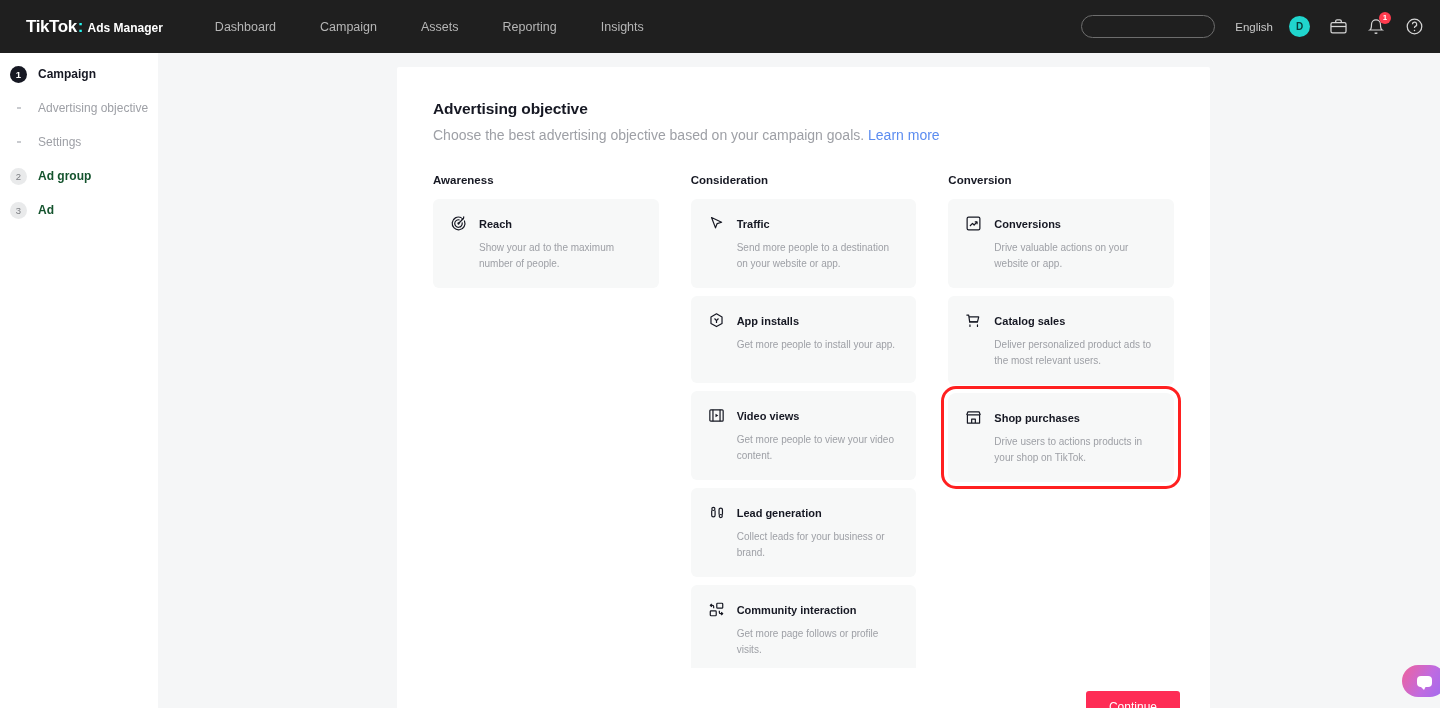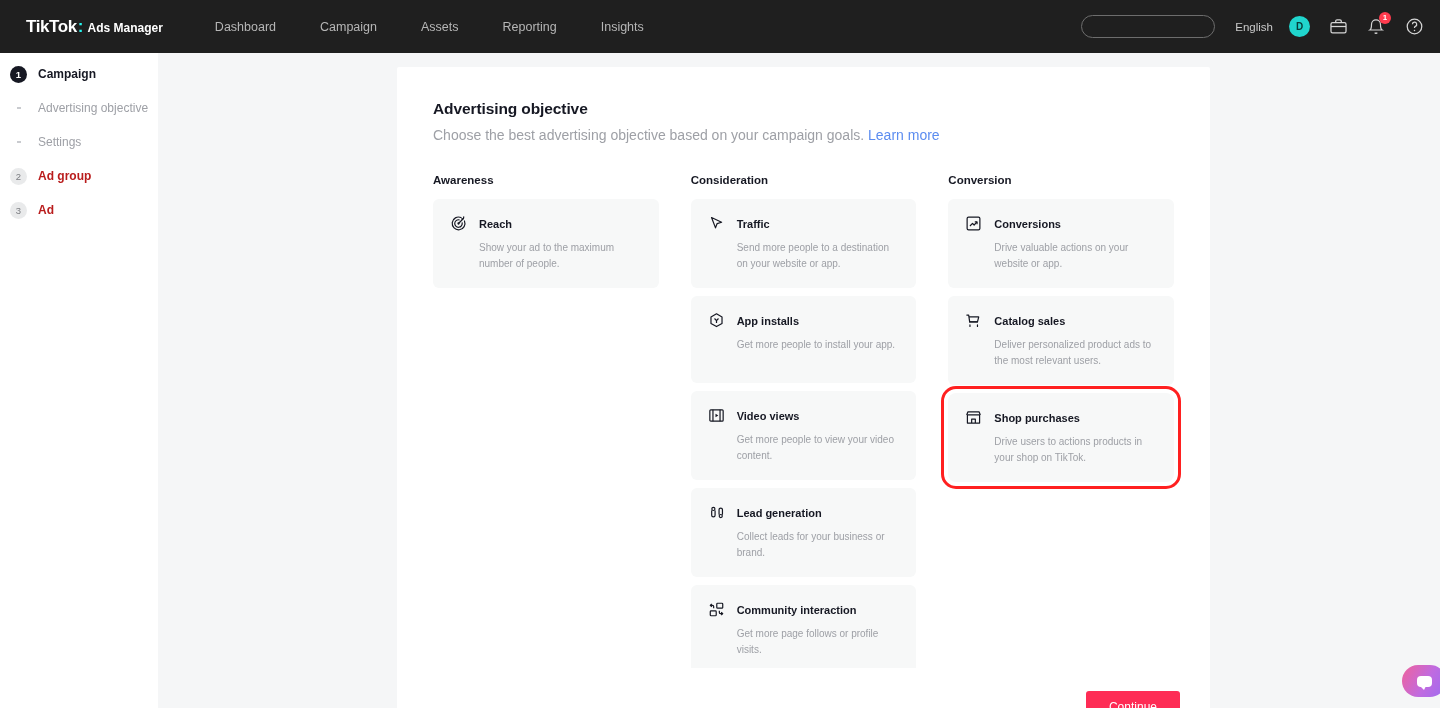--- a/index.html
+++ b/index.html
@@ -65,21 +65,21 @@
   }
   .step-num {
     width:17px; height:17px; border-radius:50%;
     font-size:9.5px; display:flex; align-items:center; justify-content:center;
     flex:0 0 auto;
   }
   .step-num.active { background:#161823; color:#fff; font-weight:bold; }
   .step-num.inactive { background:#e9eaeb; color:#7a7c80; }
   .step-label { font-size:12px; margin-left:11px; }
   .step-label.active { color:#161823; font-weight:bold; }
-  .step-label.inactive { color:#b91c1c; font-weight:bold; }
+  .step-label.inactive { color:#14532d; font-weight:bold; }
 
   .substep { display:flex; align-items:center; height:34px; padding-left:10px; cursor:pointer; }
   .substep-dot {
     width:17px; display:flex; justify-content:center; flex:0 0 auto;
   }
   .substep-dot i {
     display:block; width:4px; height:1.5px; background:#c9cbcf;
   }
   .substep-label { font-size:12px; color:#9ea0a6; margin-left:11px; }
   .substep.sel .substep-label { color:#9ea0a6; }

